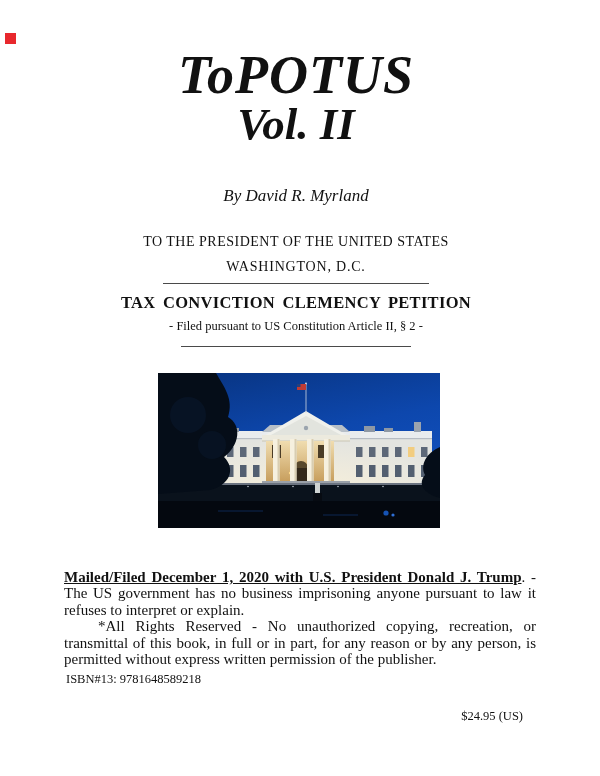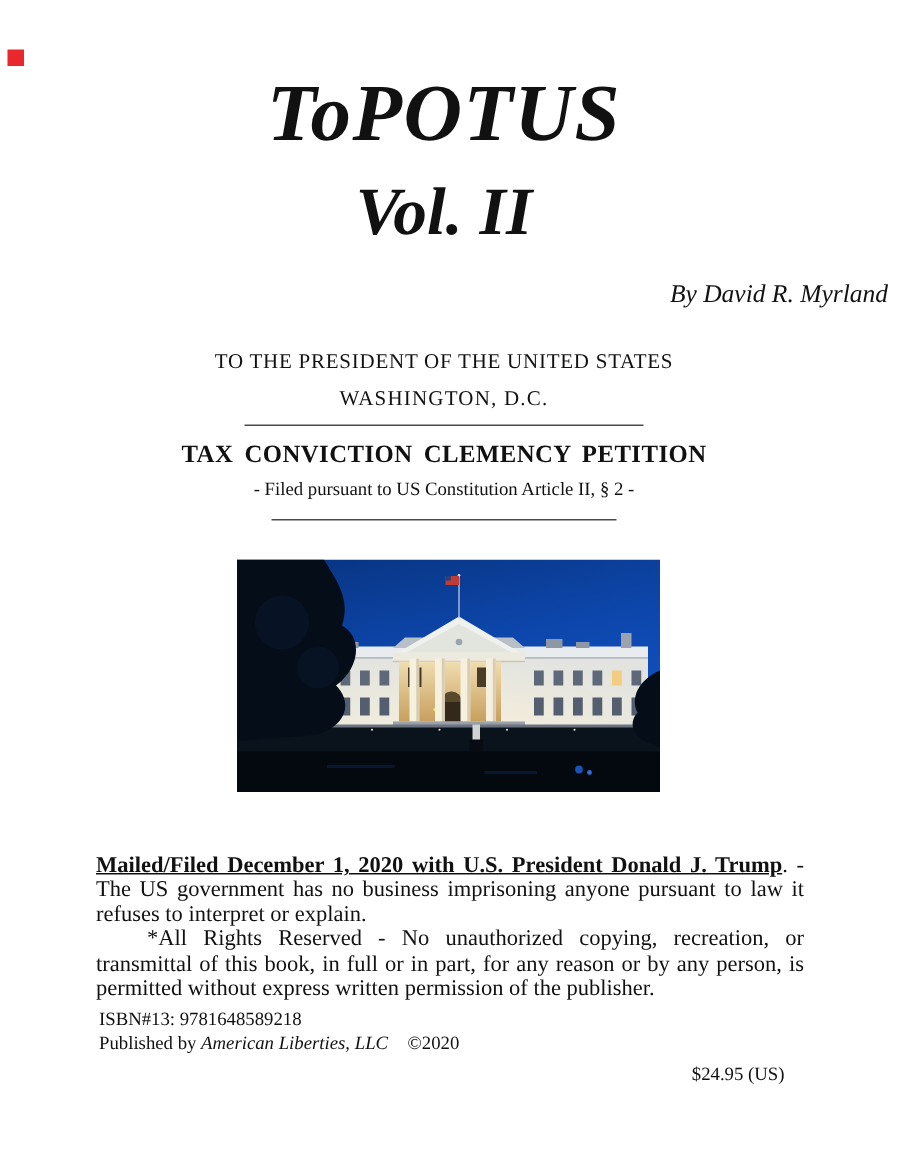--- a/index.html
+++ b/index.html
@@ -1,22 +1,22 @@
 <!DOCTYPE html>
 <html style="--sky-blue: #0d47ad; --building-white: #e3e4e0; --warm-glow: #eedcae; --window-lit: #f2cd80; --tree-dark: #050d18; --hedge-dark: #0a121c; --ground-dark: #04080f; --flag-red: #bf3b34; --marker-red: #e8282d; --text-black: #111111;"><head>
 <meta charset="utf-8">
 <style>
   html,body{margin:0;padding:0;background:#ffffff;}
   .page{position:relative;width:592px;height:776px;background:#fff;overflow:hidden;
         font-family:"Liberation Serif","DejaVu Serif",serif;color:var(--text-black,#111);}
   .red-marker{position:absolute;left:5px;top:33px;width:11px;height:11px;background:var(--marker-red,#e8282d);}
   .center{position:absolute;left:0;right:0;text-align:center;}
   .title{top:46px;font-size:54px;line-height:1.1;font-weight:bold;font-style:italic;margin:0;letter-spacing:1px;}
-  .volume{top:117px;font-size:45px;line-height:1.1;font-weight:bold;font-style:italic;margin:0;}
-  .byline{top:186px;font-size:17px;font-style:italic;text-align:right;}
+  .volume{top:100px;font-size:45px;line-height:1.1;font-weight:bold;font-style:italic;margin:0;}
+  .byline{top:186px;font-size:17px;font-style:italic;}
   .addr1{top:234px;font-size:14px;letter-spacing:0.5px;}
   .addr2{top:259px;font-size:14px;letter-spacing:0.8px;}
   .rule{position:absolute;left:50%;transform:translateX(-50%);border-top:1px solid #4a4a4a;height:0;}
   .rule1{top:283px;width:266px;}
   .rule2{top:346px;width:230px;}
   .petition{top:293px;font-size:16.5px;font-weight:bold;letter-spacing:0.3px;word-spacing:3px;}
   .subtitle{top:319px;font-size:12.5px;}
   .photo{position:absolute;left:158px;top:373px;width:282px;height:155px;}
   .photo svg{display:block;width:100%;height:100%;}
   .bodytext{position:absolute;left:64px;top:569px;width:472px;font-size:15px;line-height:16.4px;}
@@ -168,18 +168,17 @@
     </svg>
   </div>
 
   <div class="bodytext">
     <p class="p1"><span class="bold-ul">Mailed/Filed December 1, 2020 with U.S. President Donald J. Trump</span><span>. - The US government has no business imprisoning anyone pursuant to law it refuses to interpret or explain.</span></p>
     <p class="p2">*All Rights Reserved - No unauthorized copying, recreation, or transmittal of this book, in full or in part, for any reason or by any person, is permitted without express written permission of the publisher.</p>
   </div>
 
   <div class="pubblock">
     <div>ISBN#13: 9781648589218</div>
-    <div><span>Published by </span><span class="pubname">American Liberties, LLC</span><span class="copyright">©2020</span></div>
   </div>
 
   <div class="price">$24.95 (US)</div>
 
 </div>
 
 </body></html>

